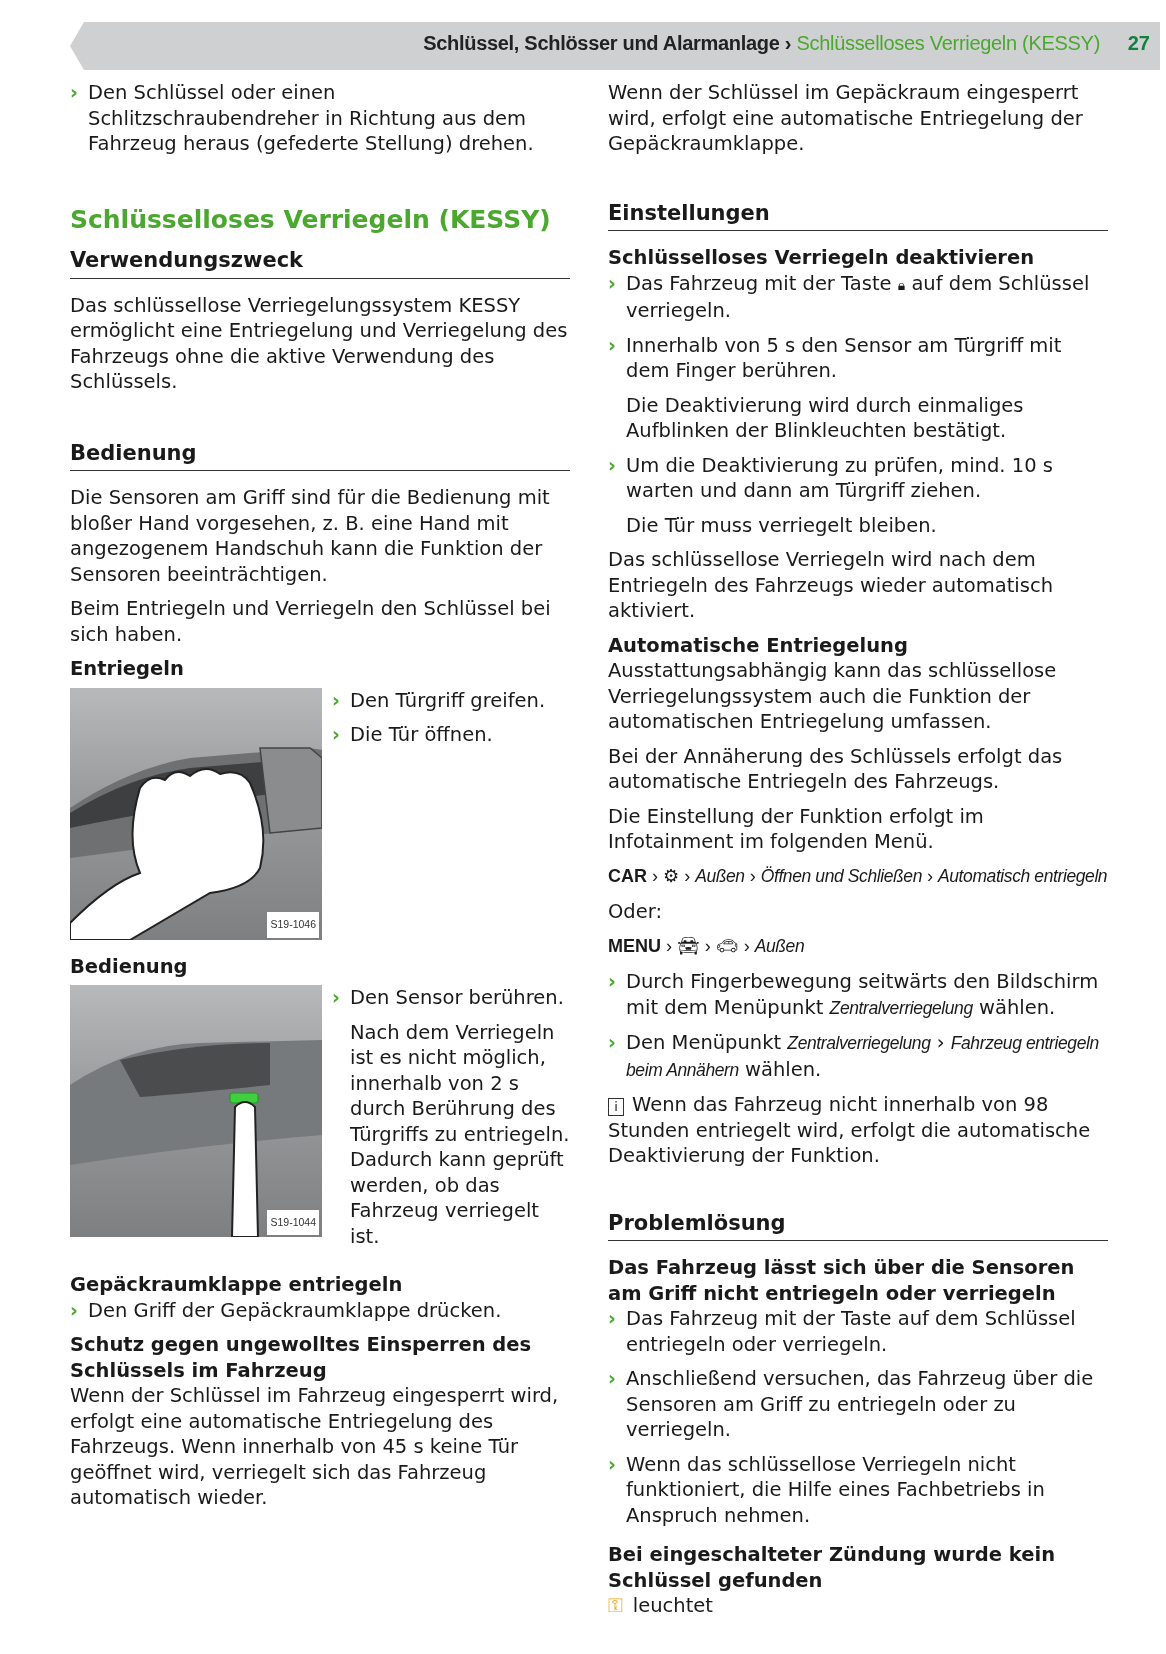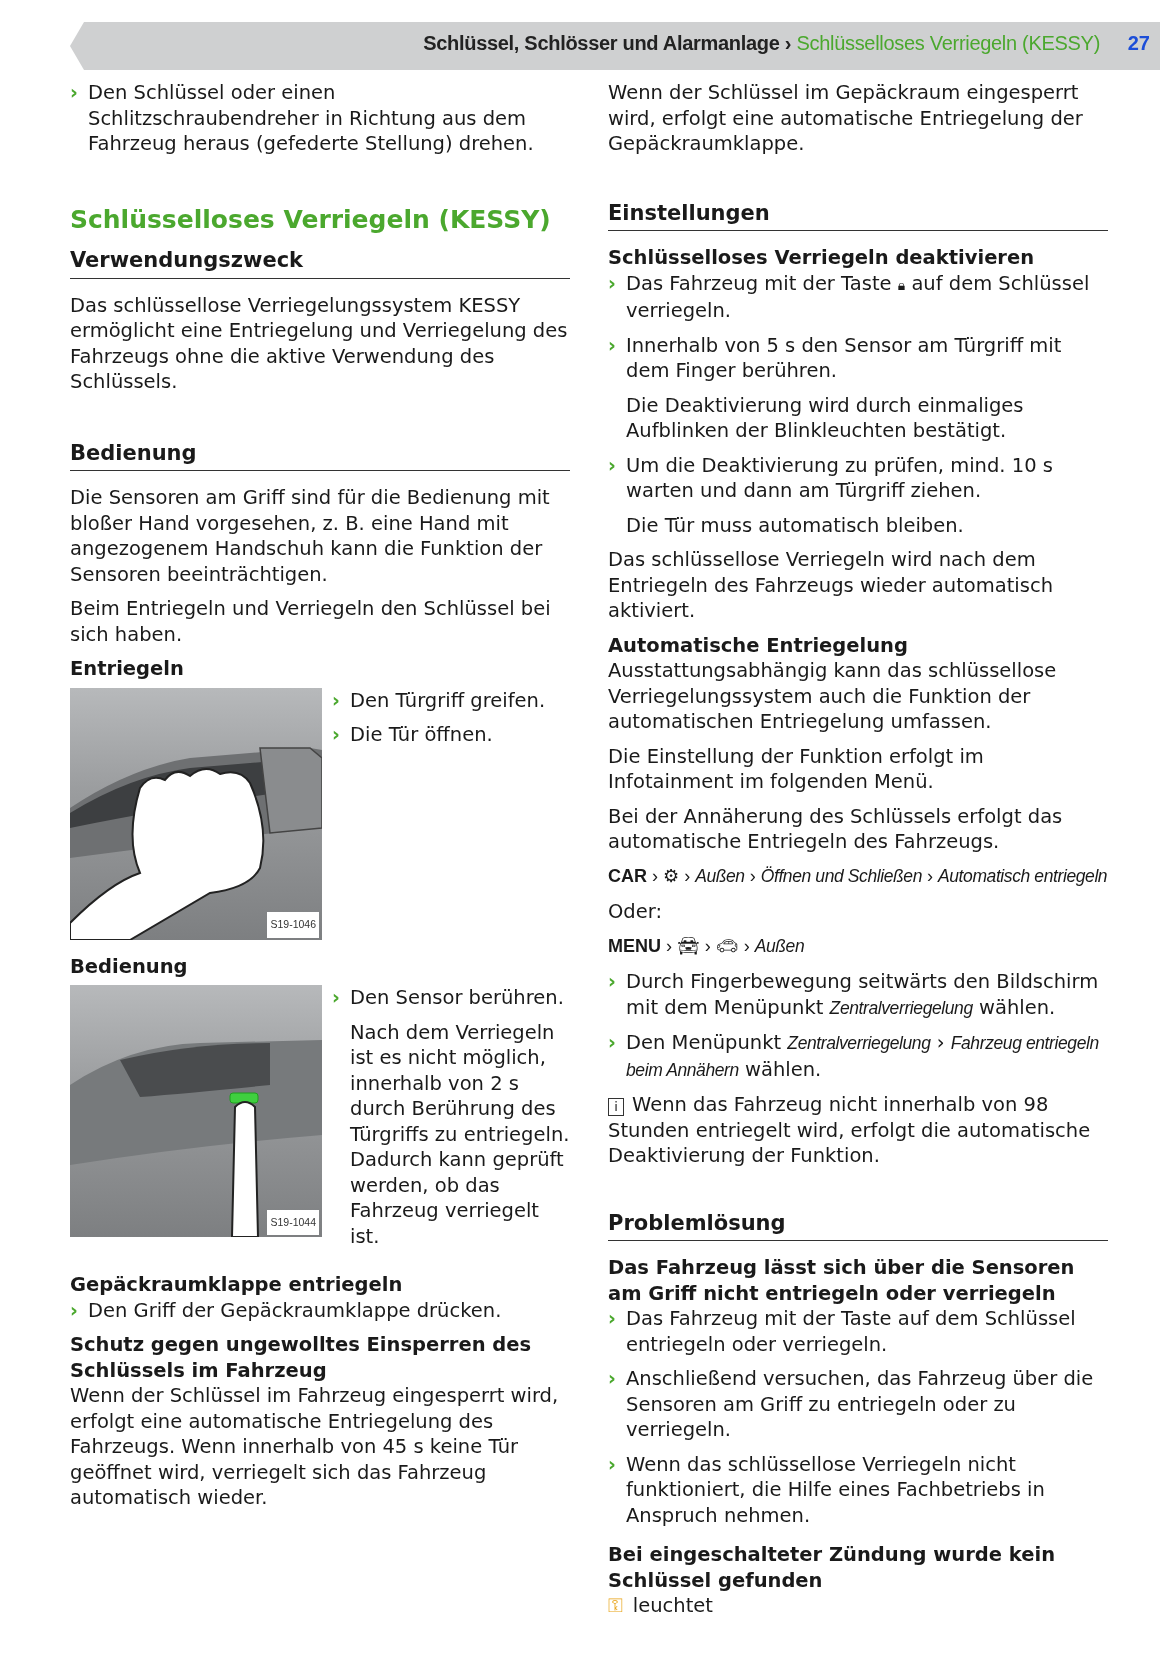--- a/index.html
+++ b/index.html
@@ -4,21 +4,21 @@
 <style>
   html, body { margin:0; padding:0; background:#fff; }
   body { width:1166px; height:1654px; position:relative; overflow:hidden;
          font-family:"DejaVu Sans","Liberation Sans",sans-serif; color:#1a1a1a; }
   .header { position:absolute; left:70px; top:22px; width:1090px; height:48px; }
   .header-bg { position:absolute; left:0; top:0; width:100%; height:100%; background:#cfd0d1;
                clip-path:polygon(14px 0,100% 0,100% 100%,14px 100%,0 50%); }
   .header-text { position:absolute; right:60px; top:10px; font-family:"Liberation Sans",sans-serif;
                  font-weight:bold; font-size:20px; color:#222; letter-spacing:-0.3px; }
   .header-text .green { color:#4ba82e; font-weight:normal; }
-  .page-no { position:absolute; right:10px; top:10px; font-family:"Liberation Sans",sans-serif; font-weight:bold; font-size:20px; color:#1d4ed8; }
+  .page-no { position:absolute; right:10px; top:10px; font-family:"Liberation Sans",sans-serif; font-weight:bold; font-size:20px; color:#15803d; }
   .col { position:absolute; top:80px; width:500px; font-size:19.5px; line-height:25.5px; }
   .col.left { left:70px; }
   .col.right { left:608px; width:500px; }
   p { margin:0 0 9px 0; }
   .b { display:flex; margin:0 0 9px 0; }
   .b .ch { color:#4ba82e; font-weight:bold; width:18px; flex:none; font-size:19px; }
   .b .t { flex:1; }
   .ind { padding-left:18px; }
   h1 { color:#4ba82e; font-size:25px; font-weight:bold; margin:50px 0 16px 0; }
   h2 { font-size:21px; font-weight:bold; margin:0 0 14px 0; padding-bottom:4px; border-bottom:1.5px solid #333; }
@@ -113,26 +113,26 @@
     </div>
   <div class="b">
       <span class="ch">›</span>
       <span class="t">Innerhalb von 5 s den Sensor am Türgriff mit dem Finger berühren.</span>
     </div>
   <p class="ind">Die Deaktivierung wird durch einmaliges Aufblinken der Blinkleuchten bestätigt.</p>
   <div class="b">
       <span class="ch">›</span>
       <span class="t">Um die Deaktivierung zu prüfen, mind. 10 s warten und dann am Türgriff ziehen.</span>
     </div>
-  <p class="ind">Die Tür muss automatisch bleiben.</p>
+  <p class="ind">Die Tür muss verriegelt bleiben.</p>
   <p>Das schlüssellose Verriegeln wird nach dem Entriegeln des Fahrzeugs wieder automatisch aktiviert.</p>
   <h3>Automatische Entriegelung</h3>
   <p>Ausstattungsabhängig kann das schlüssellose Verriegelungssystem auch die Funktion der automatischen Entriegelung umfassen.</p>
+  <p>Bei der Annäherung des Schlüssels erfolgt das automatische Entriegeln des Fahrzeugs.</p>
   <p>Die Einstellung der Funktion erfolgt im Infotainment im folgenden Menü.</p>
-  <p>Bei der Annäherung des Schlüssels erfolgt das automatische Entriegeln des Fahrzeugs.</p>
   <div class="menu">
     <b>CAR</b> › <span>⚙</span> › <span class="mi">Außen</span> › <span class="mi">Öffnen und Schließen</span> › <span class="mi">Automatisch entriegeln</span>
   </div>
   <p>Oder:</p>
   <div class="menu">
     <b>MENU</b> › <span>🚘︎</span> › <span>🚗︎</span> › <span class="mi">Außen</span>
   </div>
   <div class="b">
       <span class="ch">›</span>
       <span class="t"><span>Durch Fingerbewegung seitwärts den Bildschirm mit dem Menüpunkt</span> <span class="mi">Zentralverriegelung</span> <span>wählen.</span></span>

